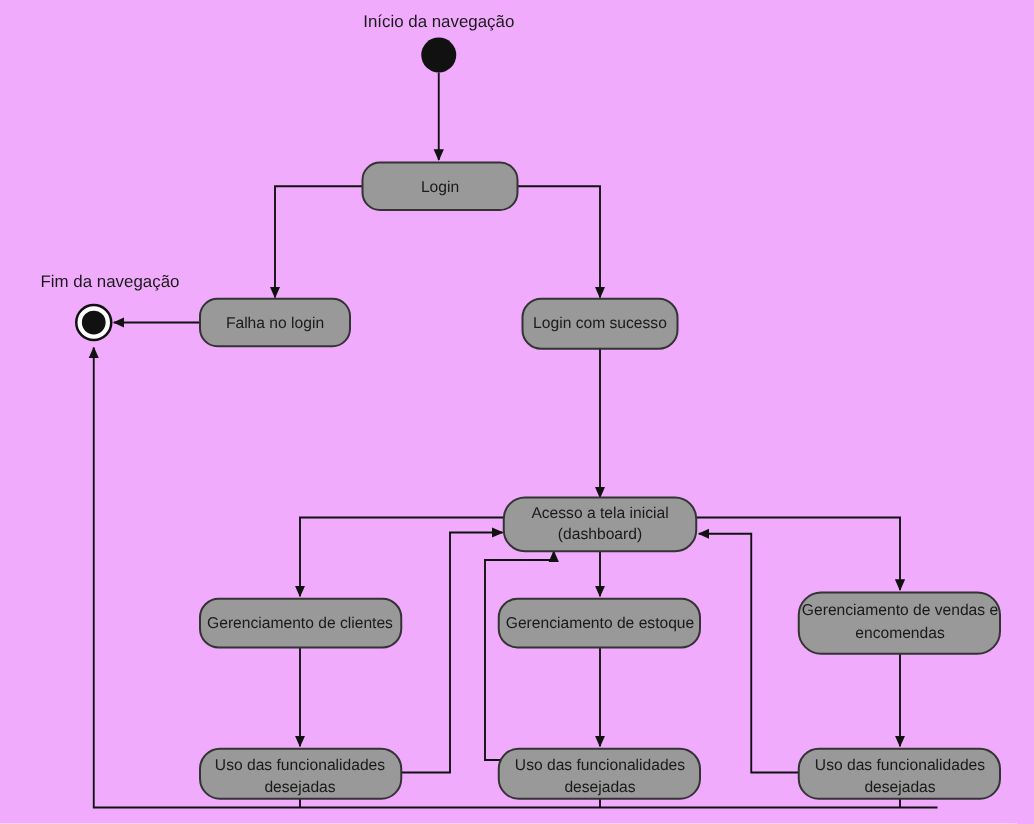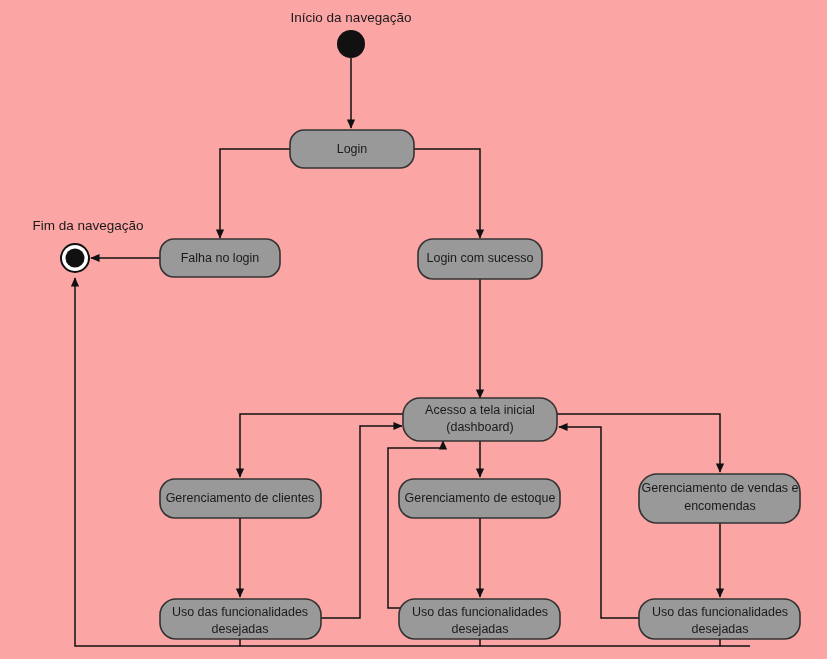--- a/index.html
+++ b/index.html
@@ -8,21 +8,21 @@
     padding: 0;
     background: #ffffff;
   }
   body {
     font-family: "Liberation Sans", sans-serif;
   }
   #diagram-root {
     position: relative;
     width: 827px;
     height: 659px;
-    background: #fca5a5;
+    background: #f0abfc;
     overflow: hidden;
   }
   svg#diagram-canvas {
     display: block;
     width: 827px;
     height: 659px;
   }
   .node-shape {
     fill: #999999;
     stroke: #333333;

